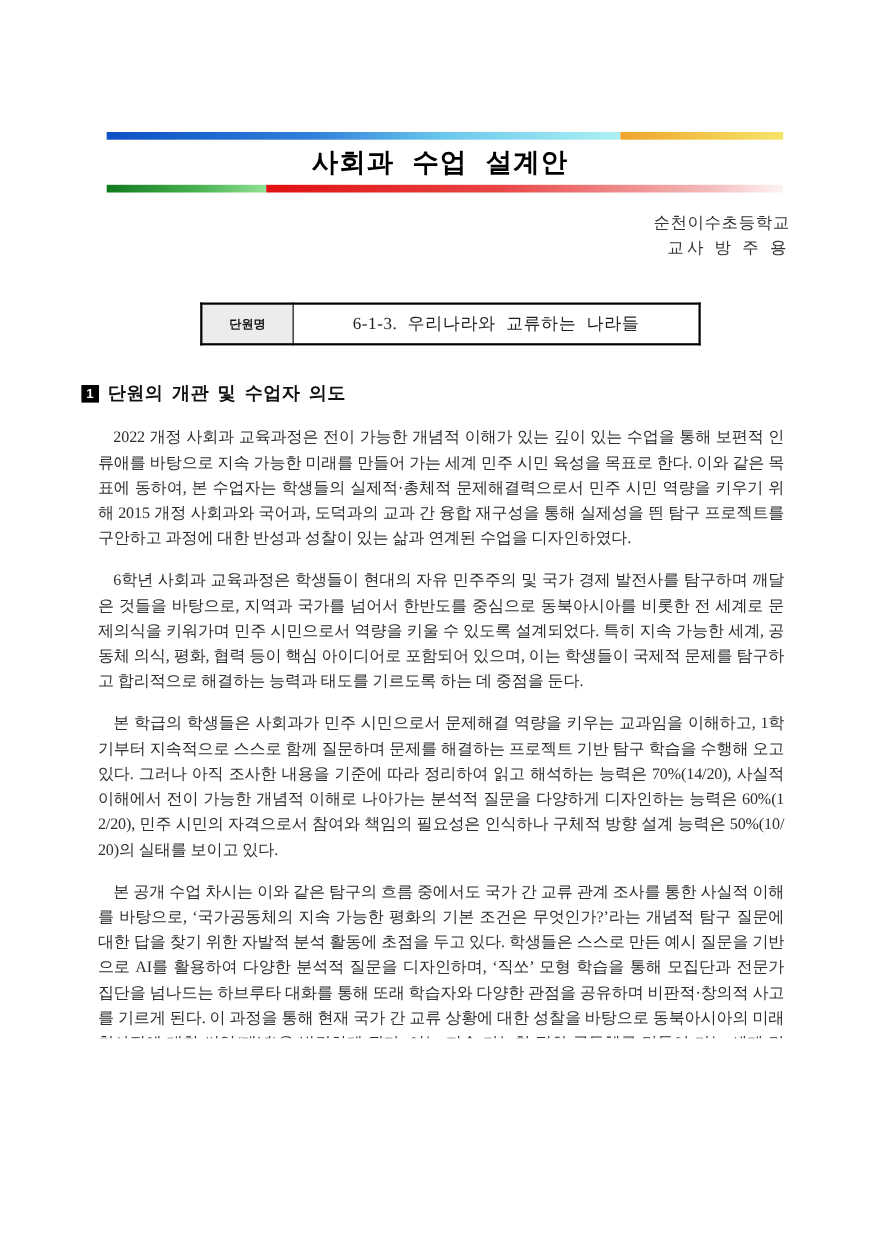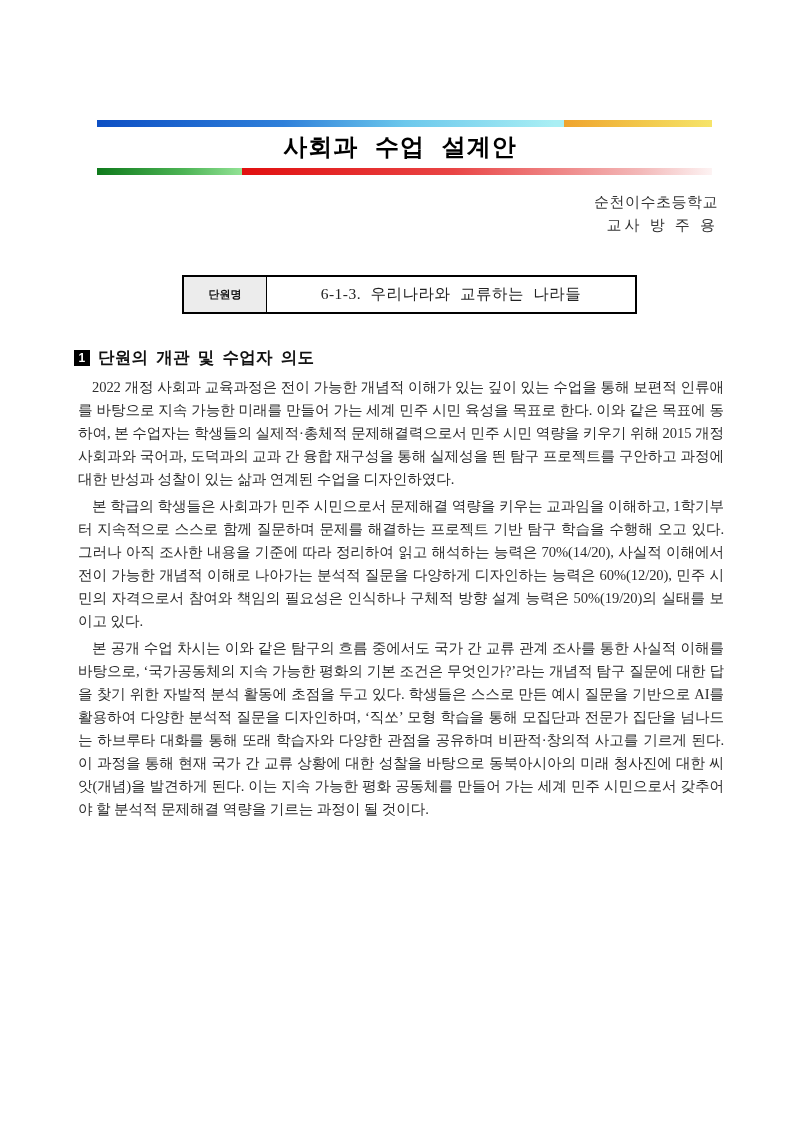--- a/index.html
+++ b/index.html
@@ -51,21 +51,21 @@
     display:inline-flex;width:16px;height:16px;background:#000;color:#fff;
     align-items:center;justify-content:center;font-size:12px;line-height:1;flex:0 0 auto;
   }
 
   
   .body-text{
     position:absolute;top:372px;left:74px;width:654px;
     font-size:14.6px;line-height:23px;color:#2d2d2d;
     text-align:justify;word-break:break-all;letter-spacing:-0.1px;
   }
-  .body-text p{margin:4px;text-indent:14px;}
+  .body-text p{margin:15px;text-indent:14px;}
 </style>
 </head>
 <body>
 
 <div class="page">
 
   <div class="bar bar-top">
     <div class="seg-blue"></div>
     <div class="seg-gold"></div>
   </div>
@@ -89,17 +89,18 @@
     </tbody>
   </table>
 
   <div class="section-heading">
     <span class="num-badge">1</span>
     <span>단원의 개관 및 수업자 의도</span>
   </div>
 
   <div class="body-text">
     <p>2022 개정 사회과 교육과정은 전이 가능한 개념적 이해가 있는 깊이 있는 수업을 통해 보편적 인류애를 바탕으로 지속 가능한 미래를 만들어 가는 세계 민주 시민 육성을 목표로 한다. 이와 같은 목표에 동하여, 본 수업자는 학생들의 실제적·총체적 문제해결력으로서 민주 시민 역량을 키우기 위해 2015 개정 사회과와 국어과, 도덕과의 교과 간 융합 재구성을 통해 실제성을 띈 탐구 프로젝트를 구안하고 과정에 대한 반성과 성찰이 있는 삶과 연계된 수업을 디자인하였다.</p>
-    <p>본 학급의 학생들은 사회과가 민주 시민으로서 문제해결 역량을 키우는 교과임을 이해하고, 1학기부터 지속적으로 스스로 함께 질문하며 문제를 해결하는 프로젝트 기반 탐구 학습을 수행해 오고 있다. 그러나 아직 조사한 내용을 기준에 따라 정리하여 읽고 해석하는 능력은 70%(14/20), 사실적 이해에서 전이 가능한 개념적 이해로 나아가는 분석적 질문을 다양하게 디자인하는 능력은 60%(12/20), 민주 시민의 자격으로서 참여와 책임의 필요성은 인식하나 구체적 방향 설계 능력은 50%(19/20)의 실태를 보이고 있다.</p>
+    <p>6학년 사회과 교육과정은 학생들이 현대의 자유 민주주의 및 국가 경제 발전사를 탐구하며 깨달은 것들을 바탕으로, 지역과 국가를 넘어서 한반도를 중심으로 동북아시아를 비롯한 전 세계로 문제의식을 키워가며 민주 시민으로서 역량을 키울 수 있도록 설계되었다. 특히 지속 가능한 세계, 공동체 의식, 평화, 협력 등이 핵심 아이디어로 포함되어 있으며, 이는 학생들이 국제적 문제를 탐구하고 합리적으로 해결하는 능력과 태도를 기르도록 하는 데 중점을 둔다.</p>
+    <p>본 학급의 학생들은 사회과가 민주 시민으로서 문제해결 역량을 키우는 교과임을 이해하고, 1학기부터 지속적으로 스스로 함께 질문하며 문제를 해결하는 프로젝트 기반 탐구 학습을 수행해 오고 있다. 그러나 아직 조사한 내용을 기준에 따라 정리하여 읽고 해석하는 능력은 70%(14/20), 사실적 이해에서 전이 가능한 개념적 이해로 나아가는 분석적 질문을 다양하게 디자인하는 능력은 60%(12/20), 민주 시민의 자격으로서 참여와 책임의 필요성은 인식하나 구체적 방향 설계 능력은 50%(10/20)의 실태를 보이고 있다.</p>
     <p>본 공개 수업 차시는 이와 같은 탐구의 흐름 중에서도 국가 간 교류 관계 조사를 통한 사실적 이해를 바탕으로, ‘국가공동체의 지속 가능한 평화의 기본 조건은 무엇인가?’라는 개념적 탐구 질문에 대한 답을 찾기 위한 자발적 분석 활동에 초점을 두고 있다. 학생들은 스스로 만든 예시 질문을 기반으로 AI를 활용하여 다양한 분석적 질문을 디자인하며, ‘직쏘’ 모형 학습을 통해 모집단과 전문가 집단을 넘나드는 하브루타 대화를 통해 또래 학습자와 다양한 관점을 공유하며 비판적·창의적 사고를 기르게 된다. 이 과정을 통해 현재 국가 간 교류 상황에 대한 성찰을 바탕으로 동북아시아의 미래 청사진에 대한 씨앗(개념)을 발견하게 된다. 이는 지속 가능한 평화 공동체를 만들어 가는 세계 민주 시민으로서 갖추어야 할 분석적 문제해결 역량을 기르는 과정이 될 것이다.</p>
   </div>
 
 </div>
 
 </body></html>

